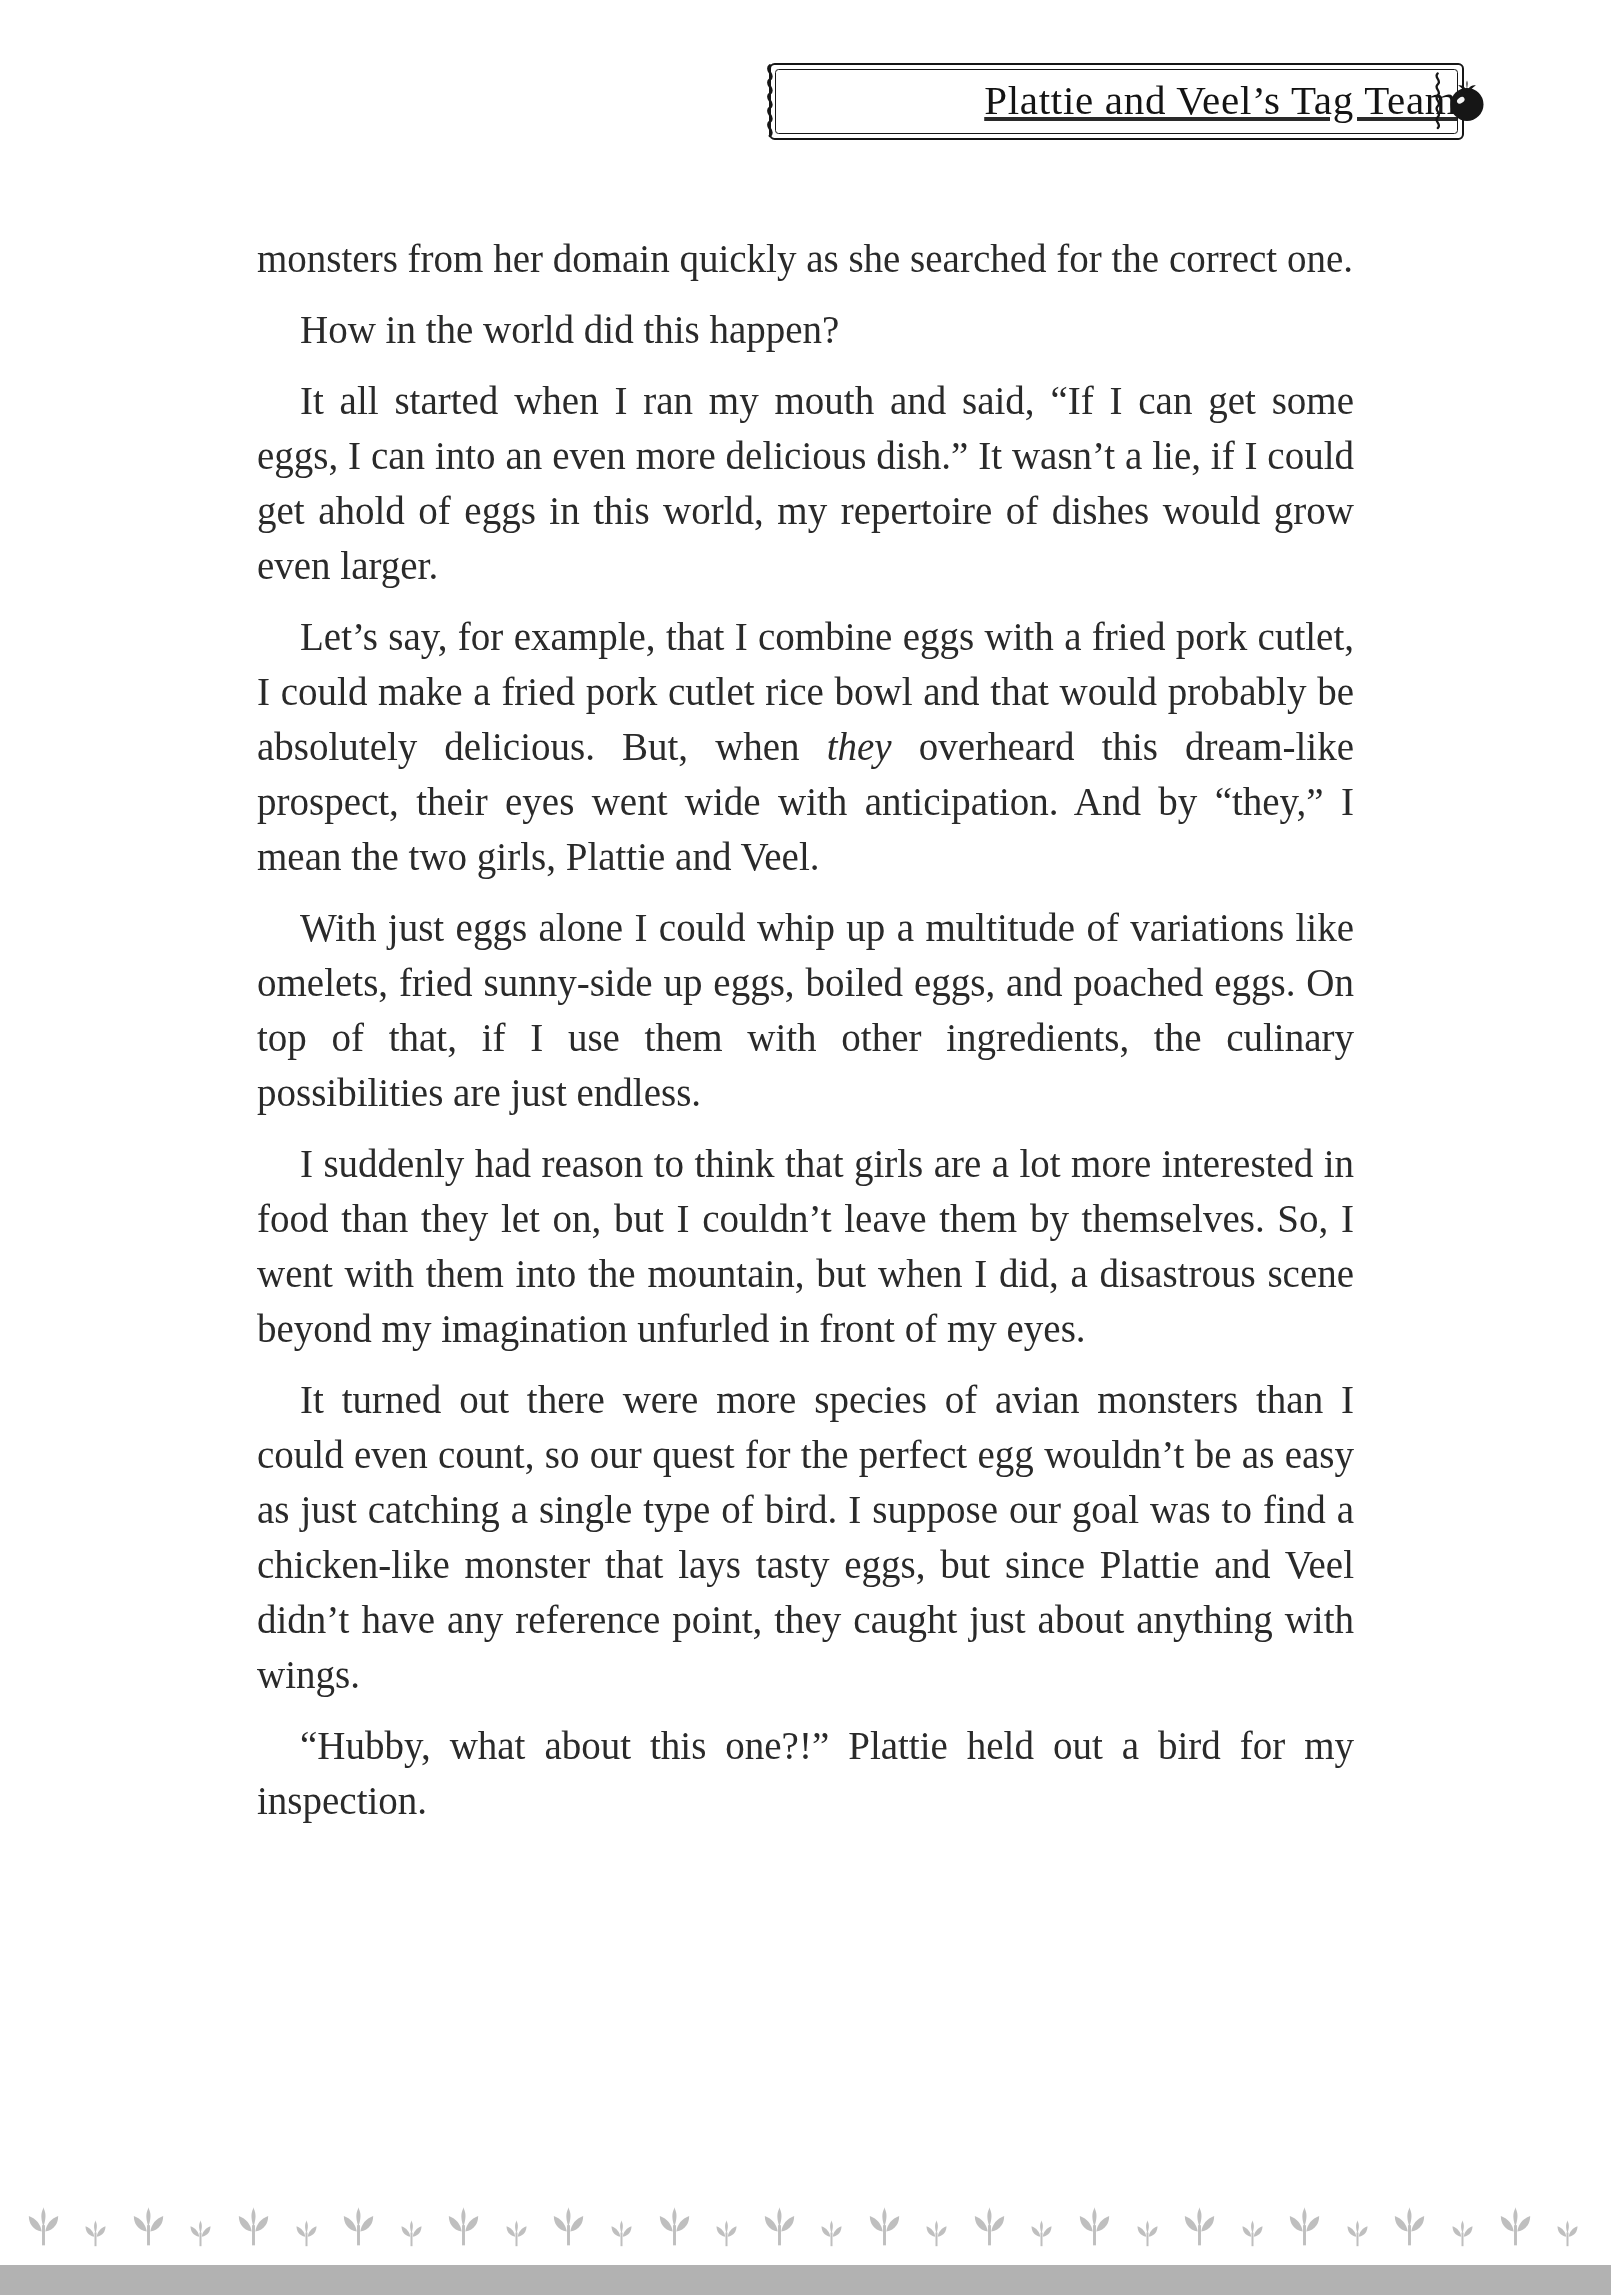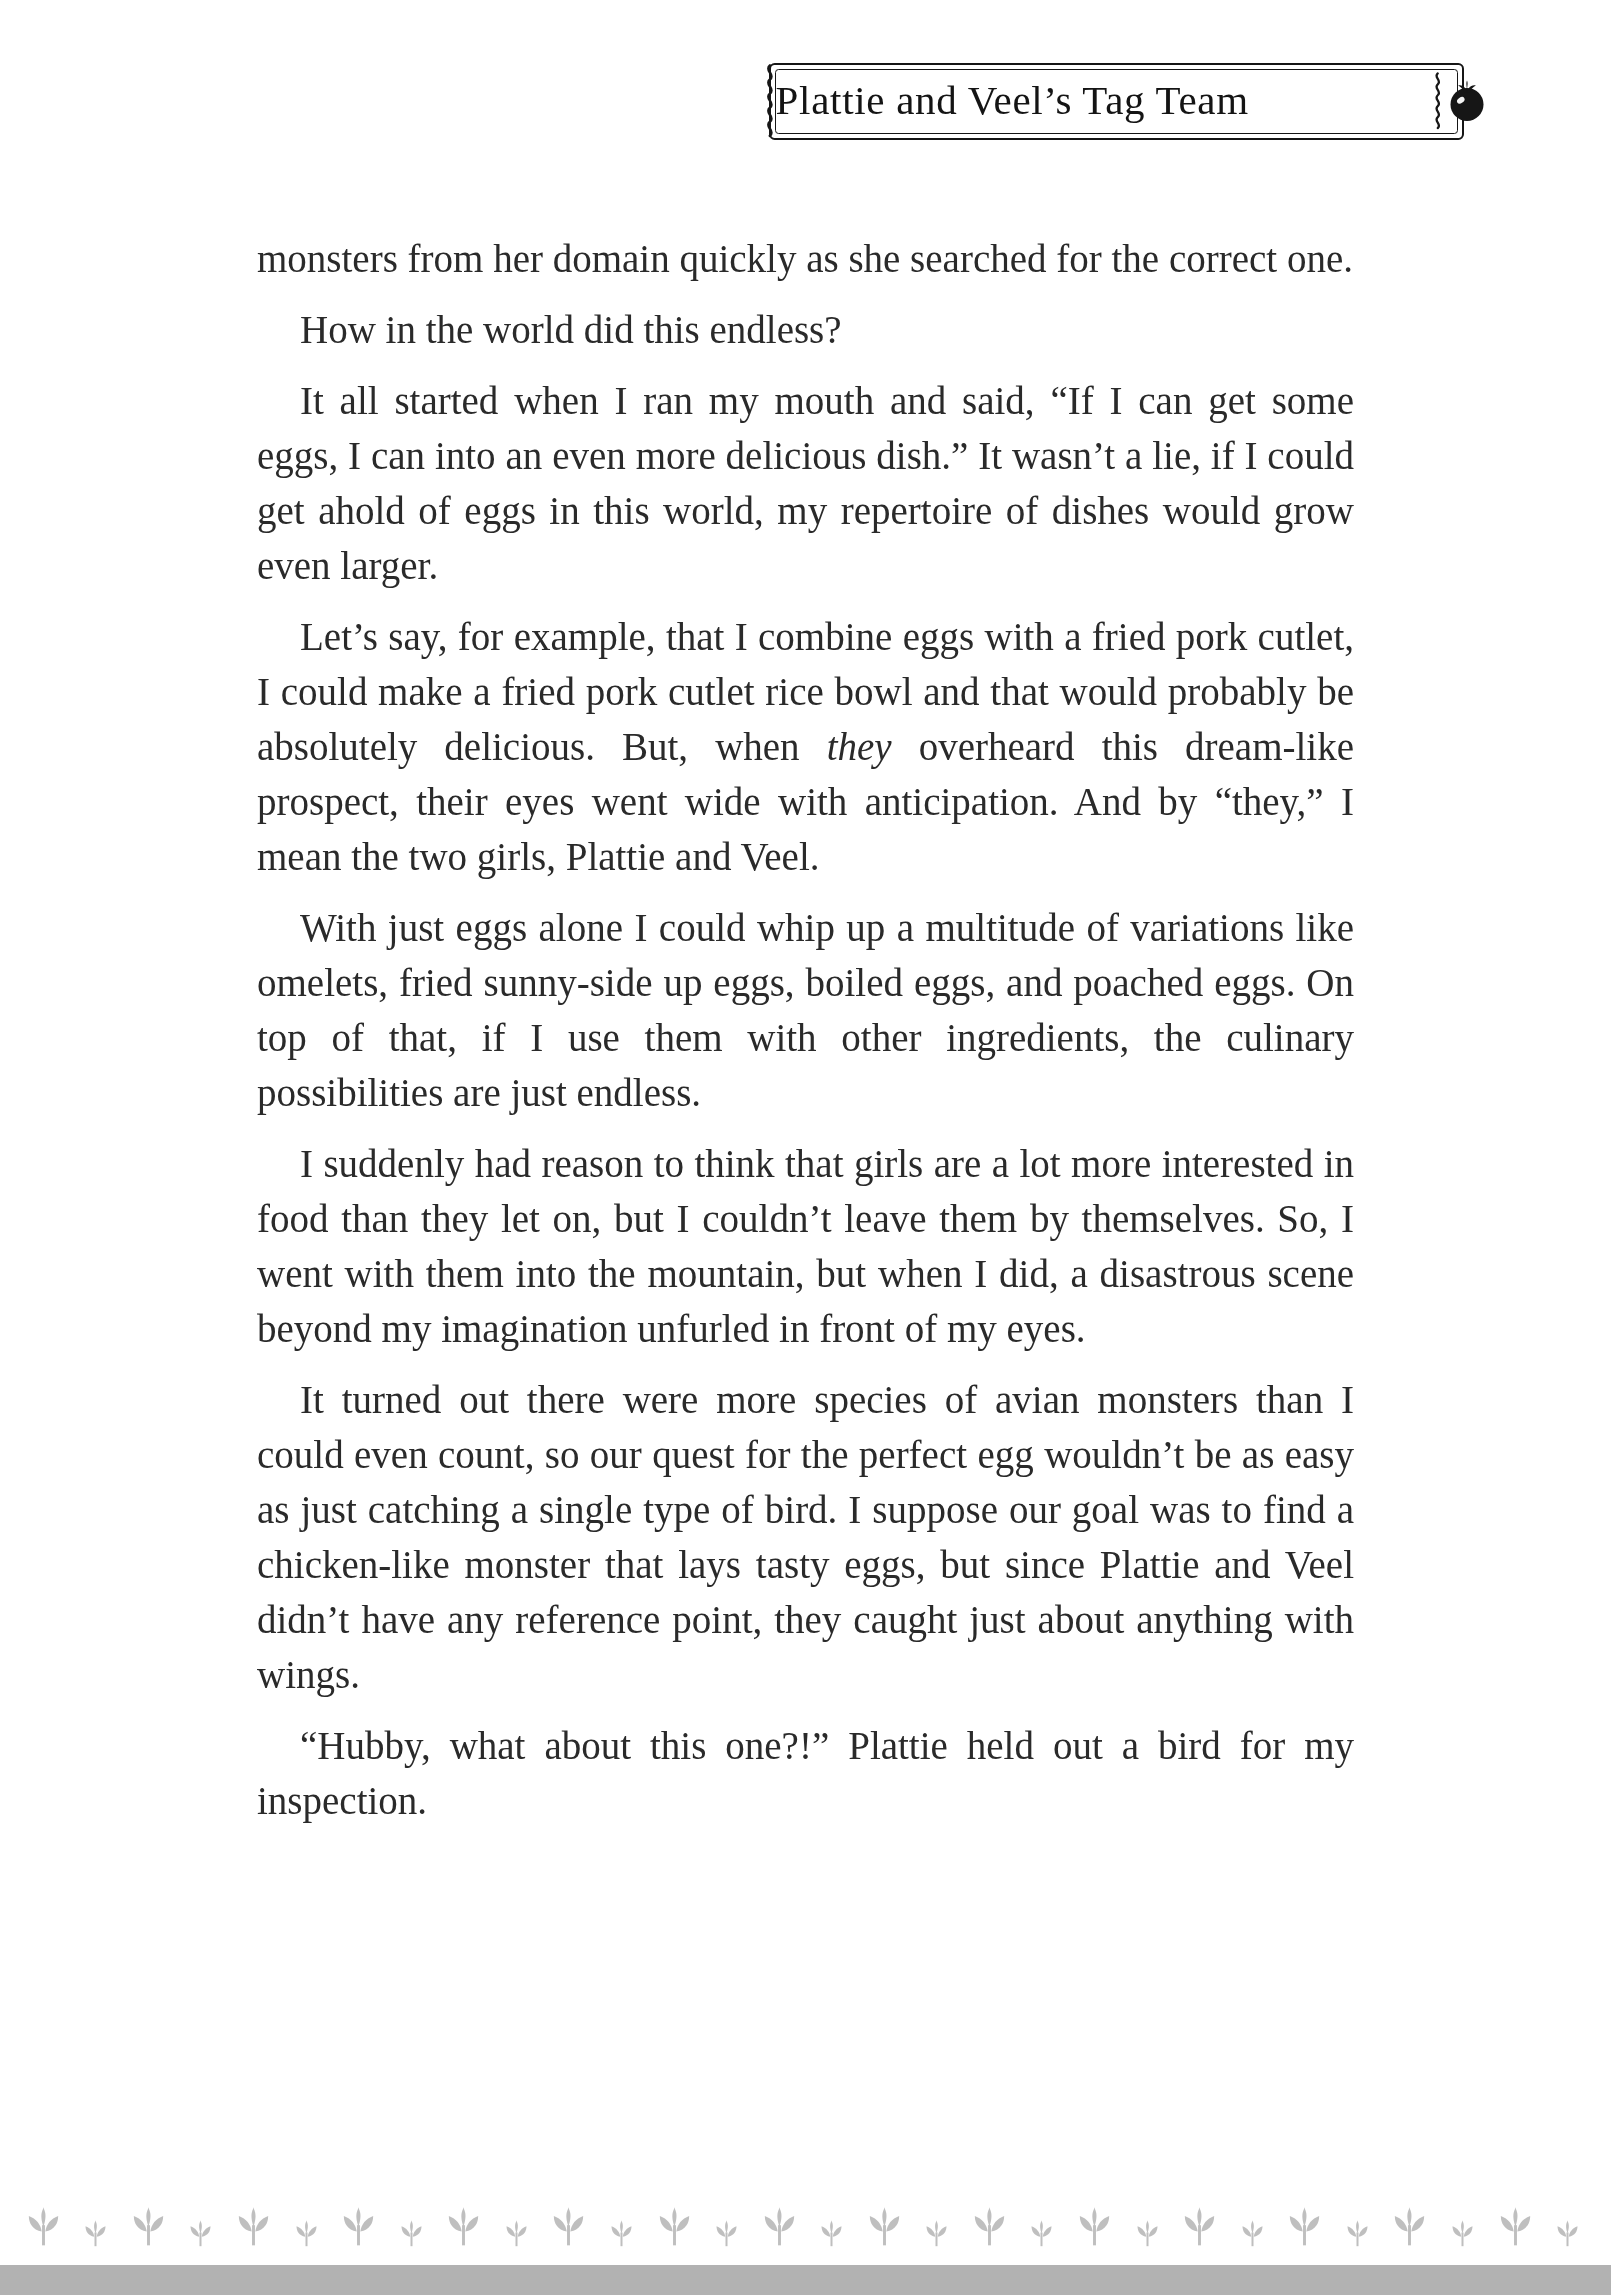--- a/index.html
+++ b/index.html
@@ -29,21 +29,22 @@
     box-sizing: border-box;
     background: #ffffff;
   }
   .header-frame-inner {
     position: absolute;
     top: 3.6px; left: 3.6px; right: 3.6px; bottom: 3.6px;
     border: 1.4px solid #161616;
     border-radius: 3.6px;
     display: flex;
     align-items: center;
-    justify-content: flex-start;
+    justify-content: flex-end;
+    text-decoration: underline;
   }
   .header-title {
     font-size: 41px;
     letter-spacing: 0.7px;
     color: #141414;
     white-space: nowrap;
     padding-bottom: 2.9px;
   }
   .flourish-left {
     position: absolute;
@@ -140,21 +141,21 @@
         <path d="M32 20 C30 11 26 9 19 9 C25 13 27 16 28 20 Z
                  M32 20 C32 9 30 7 32 2 C34 7 32 9 32 20 Z
                  M32 20 C34 11 38 9 45 9 C39 13 37 16 36 20 Z" fill="#161616"></path>
         <ellipse cx="23" cy="31" rx="6" ry="4" fill="#ffffff" opacity="0.95" transform="rotate(-35 23 31)"></ellipse>
       </svg>
     </span>
   </div>
 
   <div class="text-block">
     <p class="no-indent">monsters from her domain quickly as she searched for the correct one.</p>
-    <p>How in the world did this endless?</p>
+    <p>How in the world did this happen?</p>
     <p>It all started when I ran my mouth and said, “If I can get some eggs, I can into an even more delicious dish.” It wasn’t a lie, if I could get ahold of eggs in this world, my repertoire of dishes would grow even larger.</p>
     <p><span>Let’s say, for example, that I combine eggs with a fried pork cutlet, I could make a fried pork cutlet rice bowl and that would probably be absolutely delicious. But, when </span><em>they</em><span> overheard this dream-like prospect, their eyes went wide with anticipation. And by “they,” I mean the two girls, Plattie and Veel.</span></p>
     <p>With just eggs alone I could whip up a multitude of variations like omelets, fried sunny-side up eggs, boiled eggs, and poached eggs. On top of that, if I use them with other ingredients, the culinary possibilities are just endless.</p>
     <p>I suddenly had reason to think that girls are a lot more interested in food than they let on, but I couldn’t leave them by themselves. So, I went with them into the mountain, but when I did, a disastrous scene beyond my imagination unfurled in front of my eyes.</p>
     <p>It turned out there were more species of avian monsters than I could even count, so our quest for the perfect egg wouldn’t be as easy as just catching a single type of bird. I suppose our goal was to find a chicken-like monster that lays tasty eggs, but since Plattie and Veel didn’t have any reference point, they caught just about anything with wings.</p>
     <p>“Hubby, what about this one?!” Plattie held out a bird for my inspection.</p>
   </div>
 
   <div class="ornament-row">
   <svg width="33" height="42" viewBox="0 0 36 44" aria-hidden="true">

